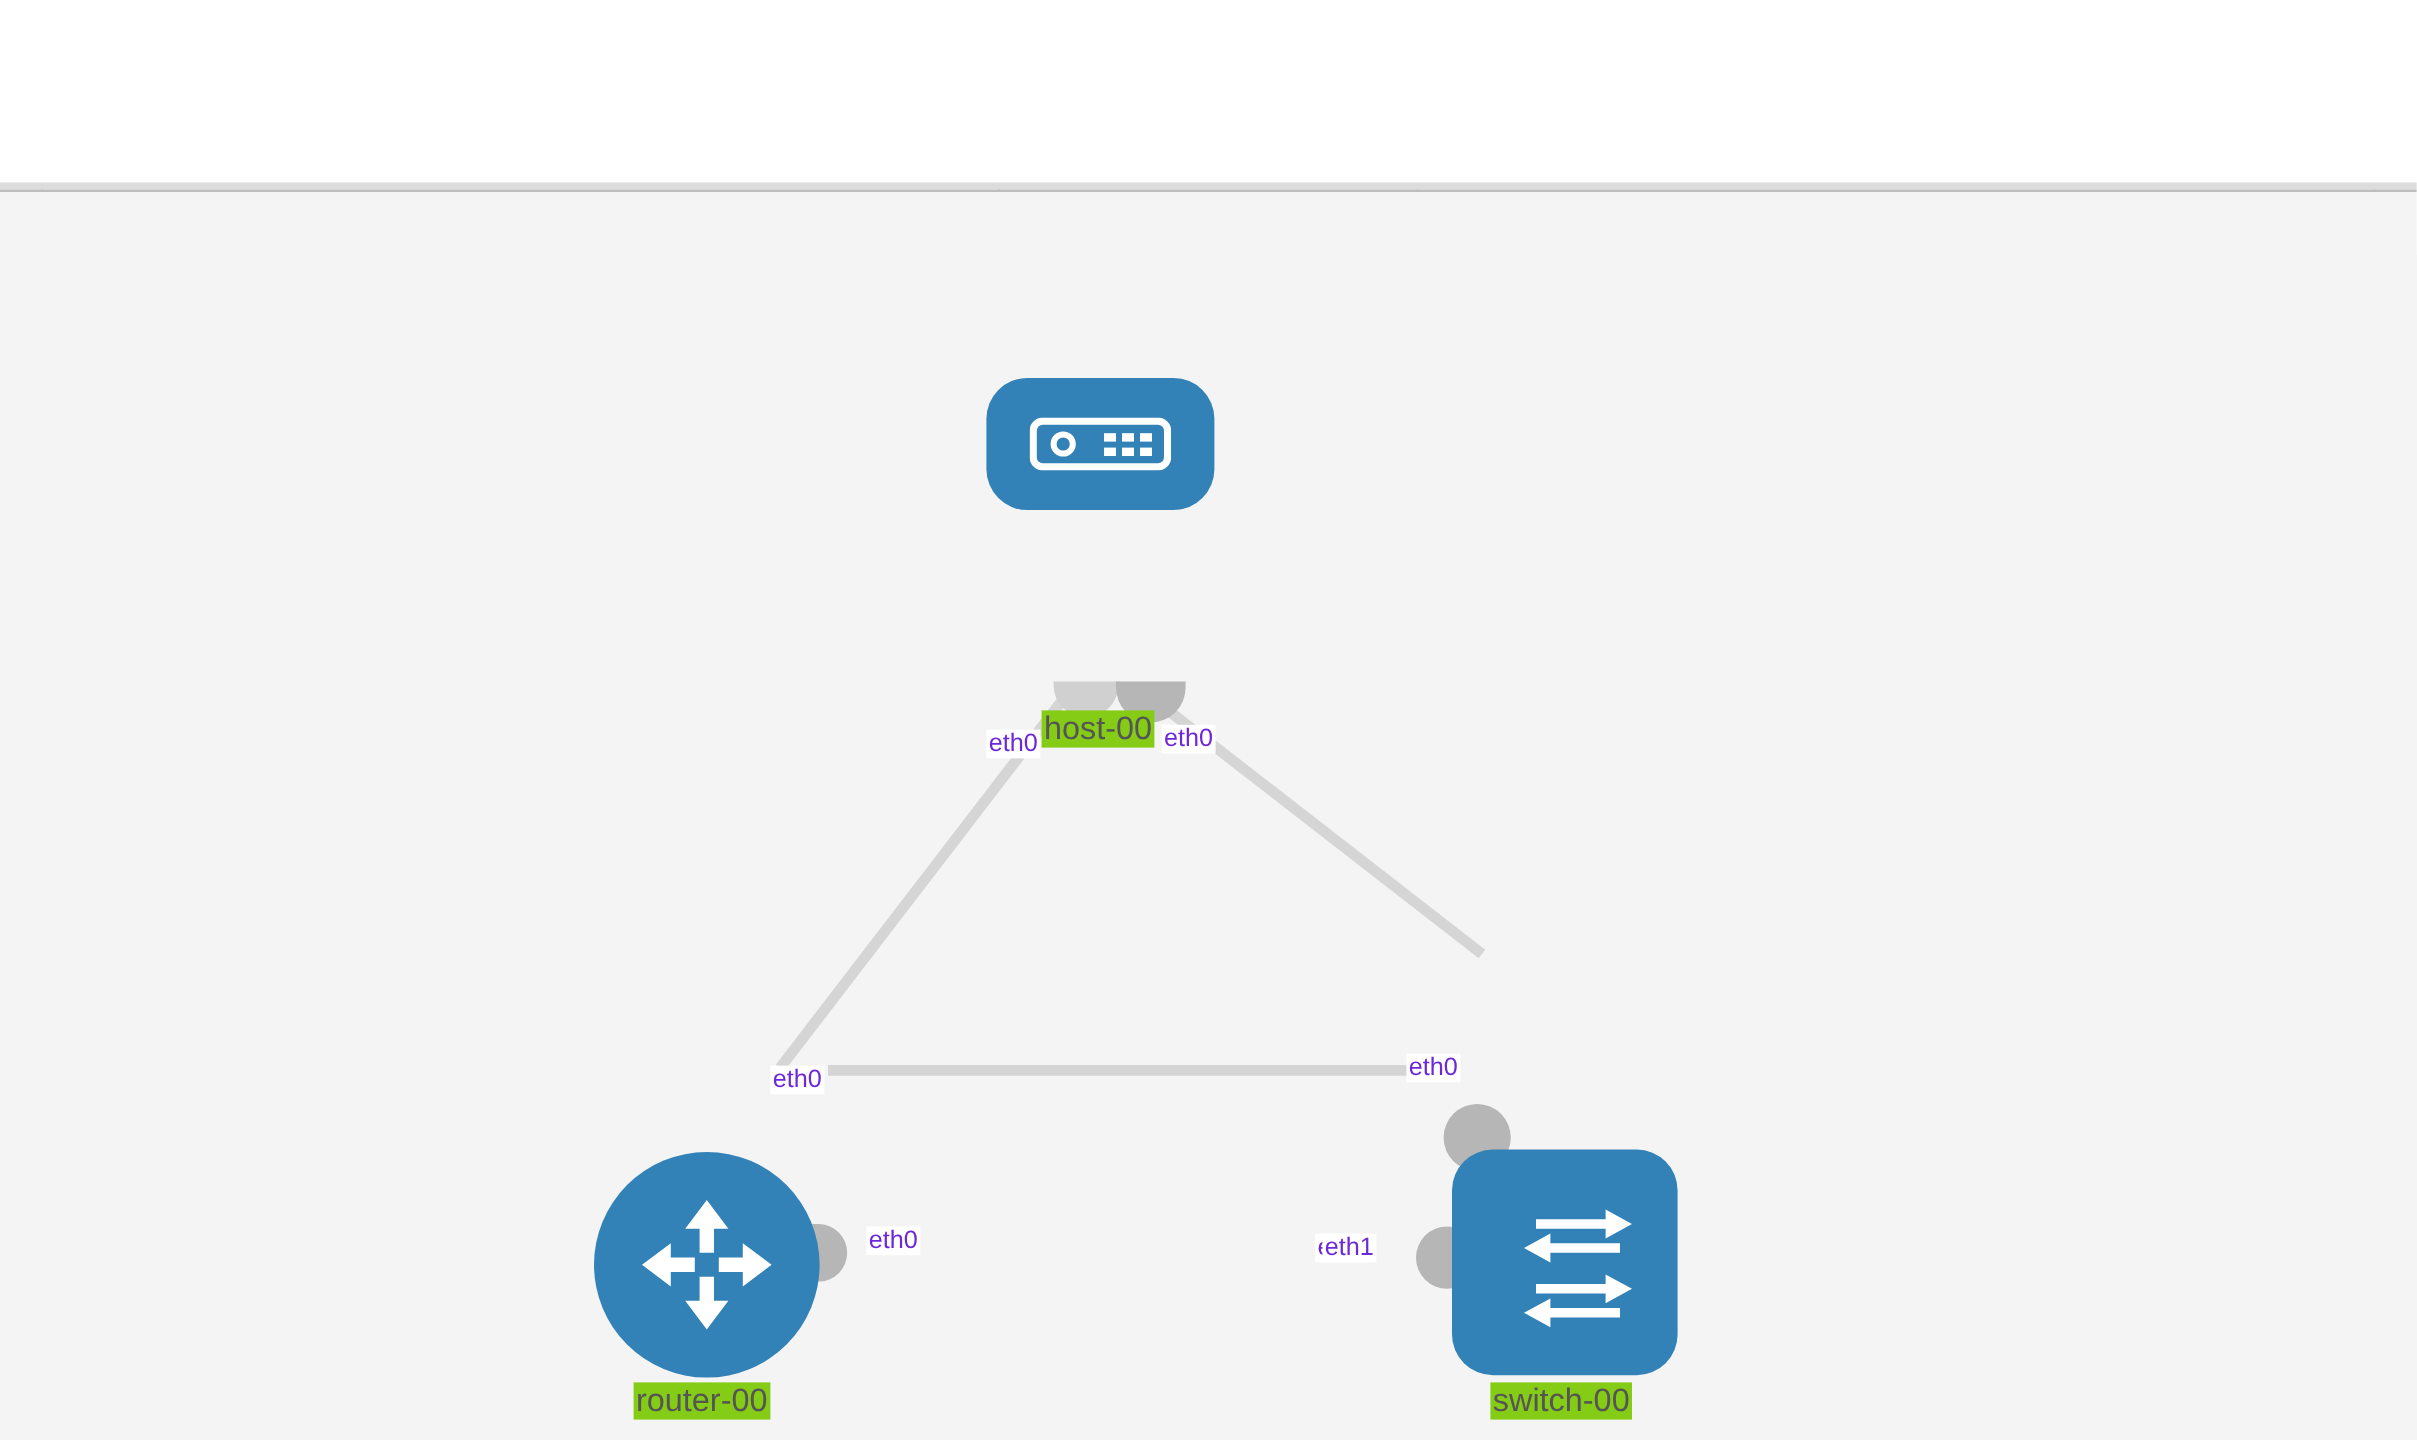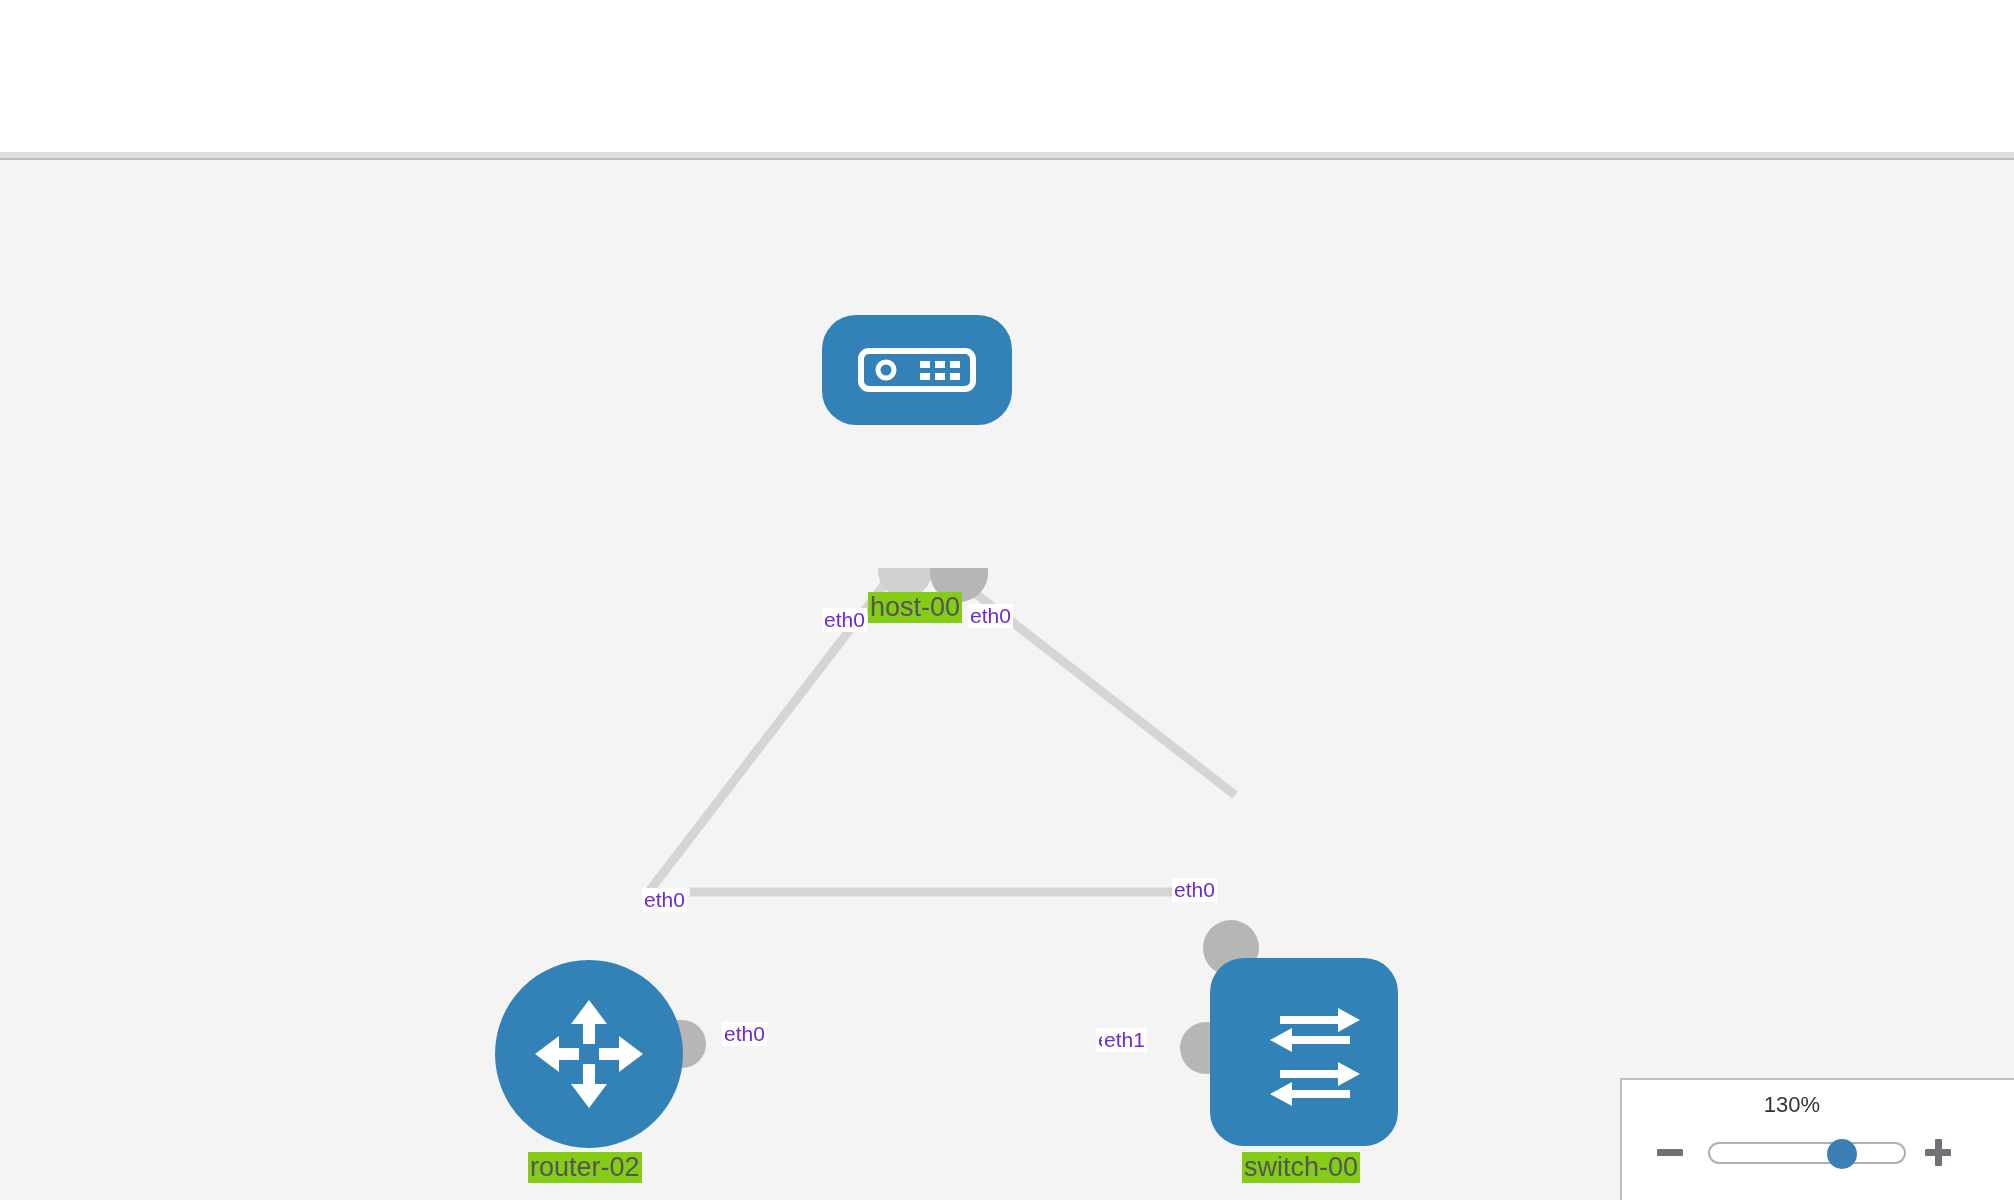--- a/index.html
+++ b/index.html
@@ -285,21 +285,21 @@
           <path d="M62 8 L80 32 L68 32 L68 52 L56 52 L56 32 L44 32 Z"></path>
 
           <path d="M62 116 L44 92 L56 92 L56 72 L68 72 L68 92 L80 92 Z"></path>
 
           <path d="M8 62 L32 44 L32 56 L52 56 L52 68 L32 68 L32 80 Z"></path>
 
           <path d="M116 62 L92 80 L92 68 L72 68 L72 56 L92 56 L92 44 Z"></path>
         </g>
       </svg>
 
-      <span class="node-label" style="left:528px; top:992px;">router-02</span>
+      <span class="node-label" style="left:528px; top:992px;">router-00</span>
 
       <span class="iface-label" style="left:642px; top:728px;">eth0</span>
 
       <span class="iface-label" style="left:722px; top:862px;">eth0</span>
     </div>
 
     <div class="node">
       <div class="port circle" style="left:1203px; top:760px; width:56px; height:56px;"></div>
       <div class="port circle" style="left:1180px; top:862px; width:52px; height:52px;"></div>
 
@@ -321,24 +321,14 @@
       <span class="node-label" style="left:1242px; top:992px;text-align:right;">switch-00</span>
 
       <span class="iface-label" style="left:1172px; top:718px;">eth0</span>
 
       <span class="iface-label" style="left:1096px; top:868px;">eth0</span>
       <span class="iface-label" style="left:1102px; top:868px;">eth1</span>
     </div>
 
   </div>
 
-  <div class="zoom-panel">
-    <div class="zoom-percent">130%</div>
-    <div class="zoom-row">
-      <div class="zoom-minus"></div>
-      <div class="zoom-track">
-        <div class="zoom-thumb" id="zoom-thumb" style="left: 116.92px;"></div>
-      </div>
-      <div class="zoom-plus"></div>
-    </div>
-  </div>
 
 </div>
 
 </body></html>

